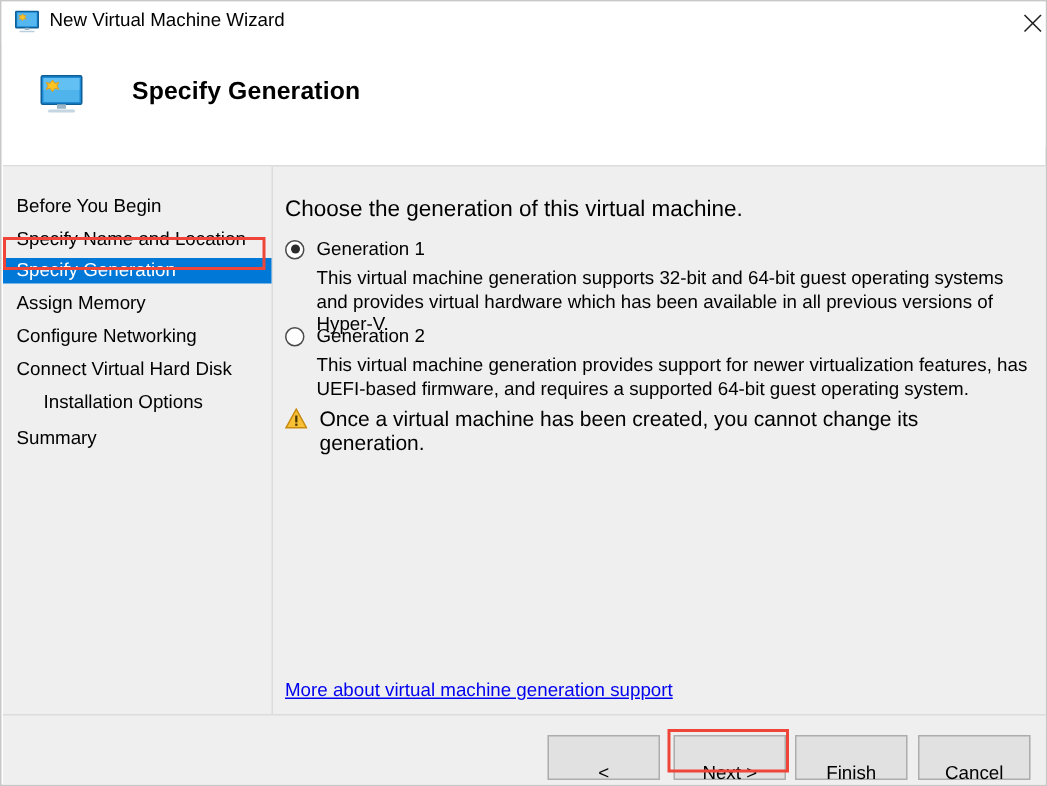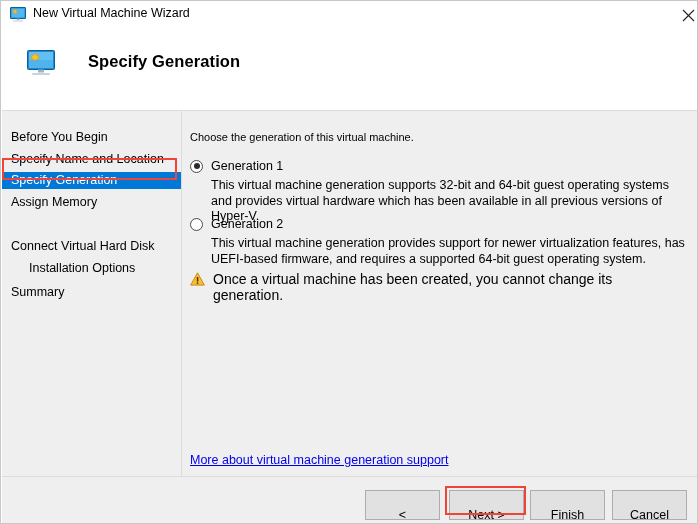--- a/index.html
+++ b/index.html
@@ -128,21 +128,21 @@
     position: absolute;
     left: 181px;
     top: 0;
     width: 515px;
     height: 377px;
   }
   #content-intro {
     position: absolute;
     left: 7px;
     top: 20px;
-    font-size: 11px;
+    font-size: 15px;
     color: #000000;
     white-space: nowrap;
   }
 
   .option-block { position: absolute; left: 7px; width: 494px; }
   #gen1-block { top: 46px; }
   #gen2-block { top: 104px; }
 
   .radio-row {
     position: relative;
@@ -304,20 +304,21 @@
     <span id="header-title">Specify Generation</span>
   </div>
 
   <div id="body-area">
 
     <div id="sidebar">
       <div class="nav-item" style="top:18px;">Before You Begin</div>
       <div class="nav-item" style="top:40px;">Specify Name and Location</div>
       <div class="nav-item selected" style="top:61px;">Specify Generation</div>
       <div class="nav-item" style="top:83px;">Assign Memory</div>
+      <div class="nav-item" style="top:105px;">Configure Networking</div>
       <div class="nav-item" style="top:127px;">Connect Virtual Hard Disk</div>
       <div class="nav-item indented" style="top:149px;">Installation Options</div>
       <div class="nav-item" style="top:173px;">Summary</div>
     </div>
 
     <div id="content">
 
       <div id="content-intro">Choose the generation of this virtual machine.</div>
 
       <div class="option-block" id="gen1-block">

